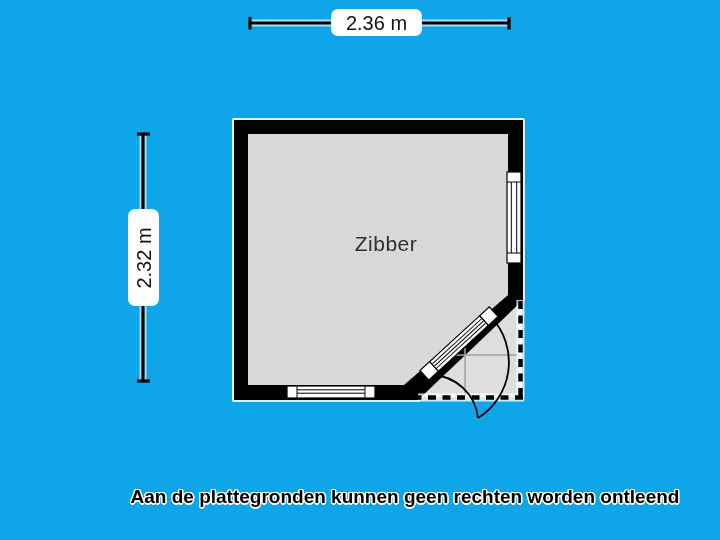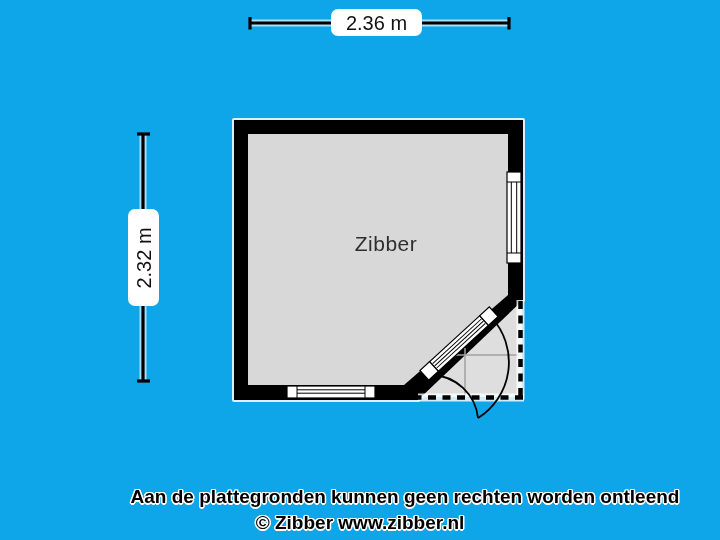--- a/index.html
+++ b/index.html
@@ -125,15 +125,14 @@
   <div class="dim-label" id="dim-label-top">
     <span>2.36 m</span>
   </div>
   <div class="dim-label" id="dim-label-left">
     <span>2.32 m</span>
   </div>
 
   <div id="room-label">Zibber</div>
 
   <div class="footer-text" id="footer-disclaimer">Aan de plattegronden kunnen geen rechten worden ontleend</div>
-  <div class="footer-text" id="footer-copyright">© Zibber www.zibber.nl</div>
 
 </div>
 
 </body></html>

